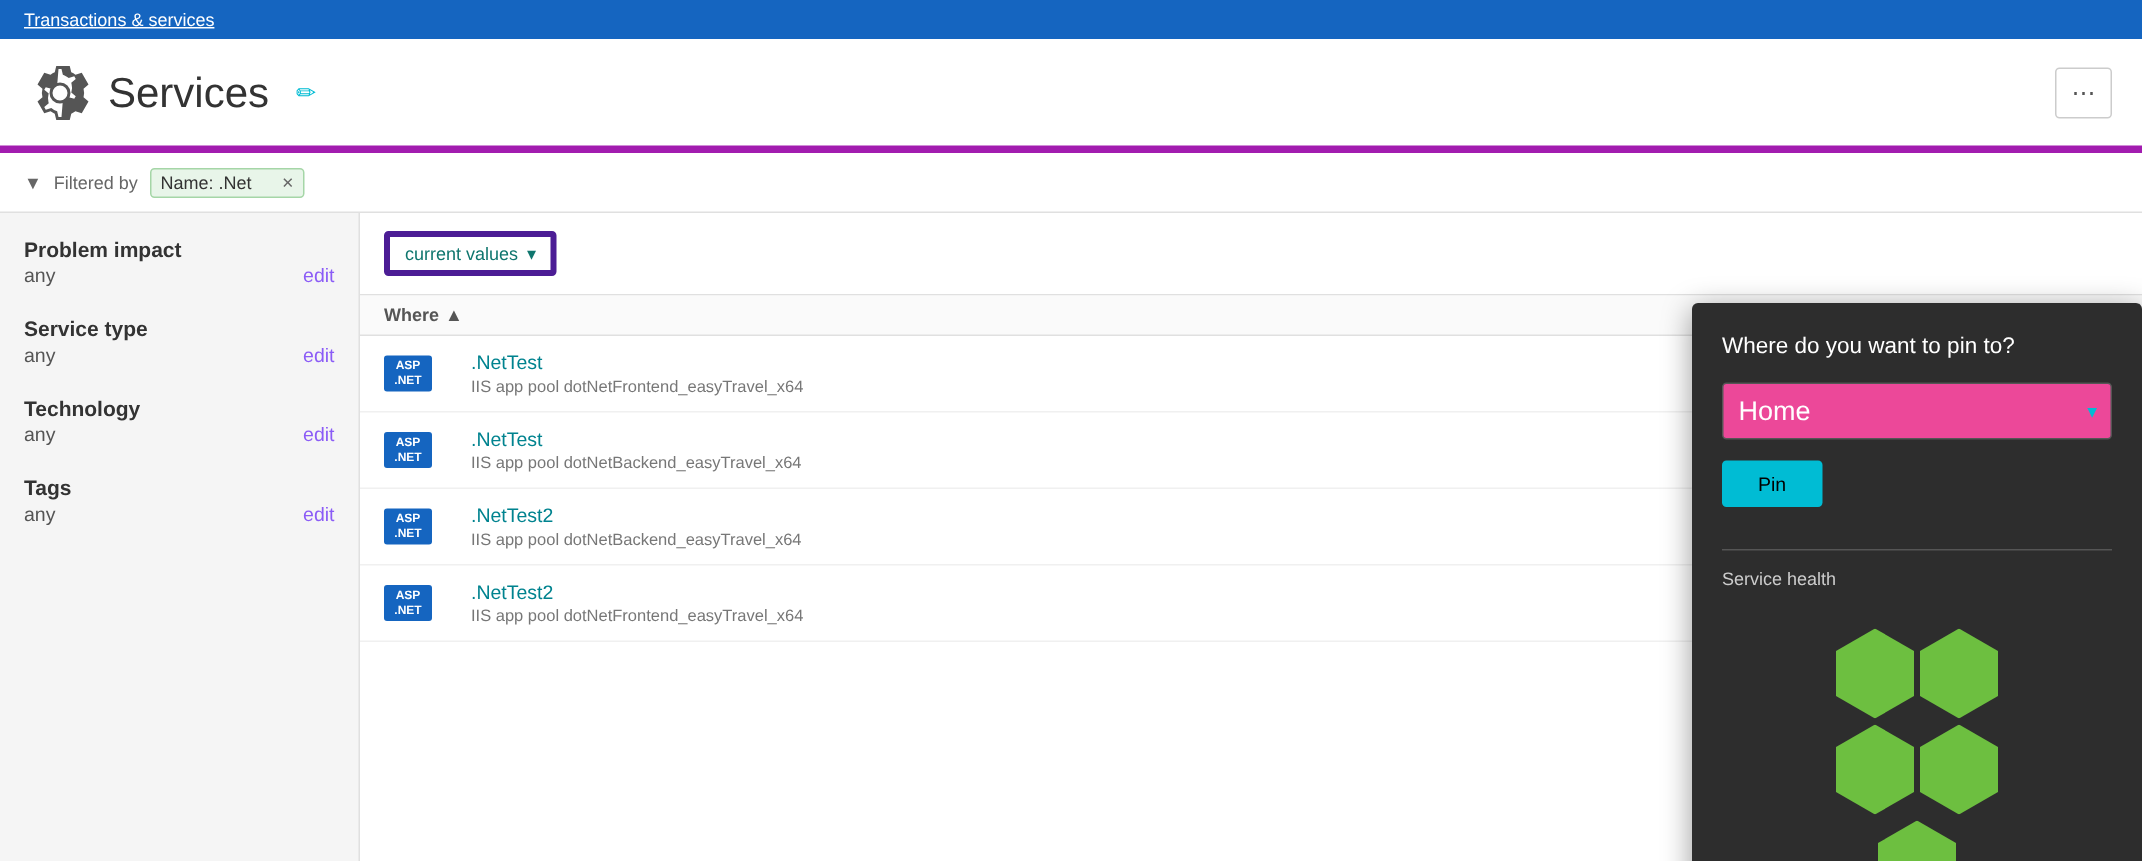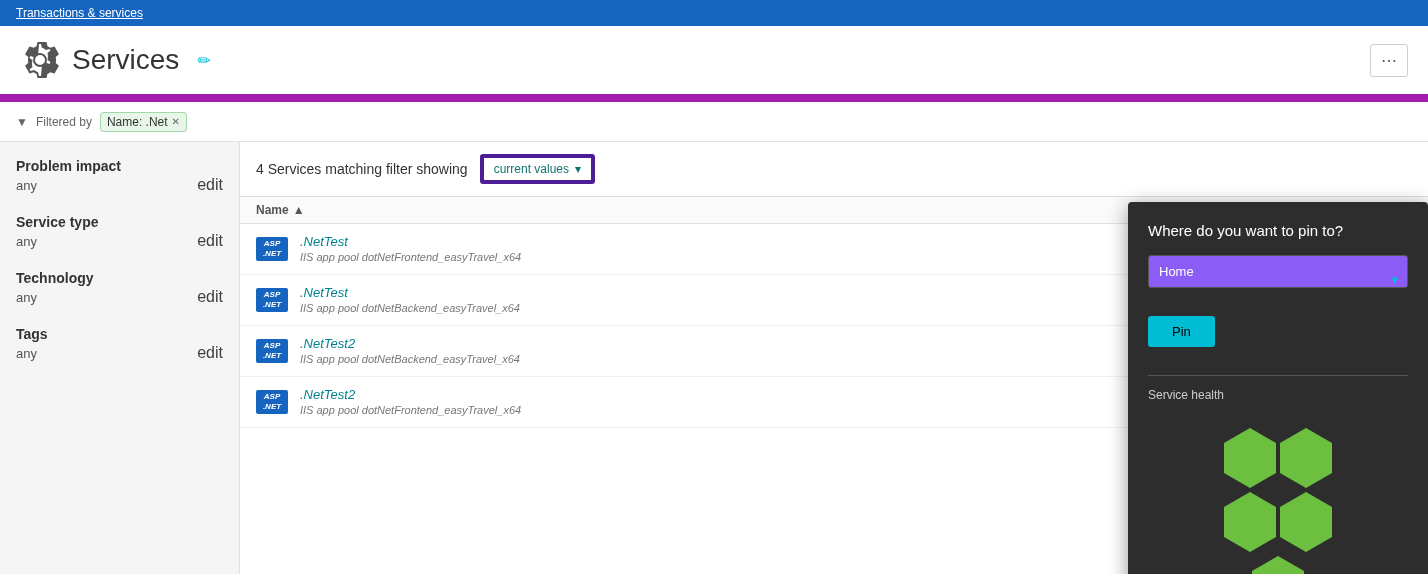--- a/index.html
+++ b/index.html
@@ -17,21 +17,21 @@
       text-decoration: underline;
     }
 
     
     .page-header {
       background: white;
       padding: 16px 20px;
       display: flex;
       align-items: center;
       justify-content: space-between;
-      border-bottom: 8px solid #a21caf;
+      border-bottom: 5px solid #a21caf;
       height: 76px;
     }
     .page-header-left {
       display: flex;
       align-items: center;
       gap: 12px;
     }
     .gear-icon {
       width: 40px;
       height: 40px;
@@ -81,21 +81,21 @@
     }
     .filter-tag {
       background: #e8f5e9;
       border: 1px solid #a5d6a7;
       border-radius: 3px;
       padding: 2px 6px;
       font-size: 12px;
       color: #333;
       display: flex;
       align-items: center;
-      gap: 4px;
+      gap: 20px;
     }
     .filter-tag-close {
       cursor: pointer;
       color: #666;
       font-size: 10px;
     }
 
     
     .main-content {
       display: flex;
@@ -123,22 +123,22 @@
     .filter-section-row {
       display: flex;
       justify-content: space-between;
       align-items: center;
     }
     .filter-section-value {
       font-size: 13px;
       color: #555;
     }
     .filter-section-edit {
-      color: #404040;
-      font-size: 16px;
+      color: #8b5cf6;
+      font-size: 13px;
       cursor: pointer;
     }
 
     
     .services-area {
       flex: 1;
       background: white;
       overflow: auto;
       position: relative;
     }
@@ -183,22 +183,21 @@
     .service-row {
       display: grid;
       grid-template-columns: 1fr 120px 80px 80px;
       padding: 10px 16px;
       border-bottom: 1px solid #f0f0f0;
       align-items: center;
     }
     .service-name-cell {
       display: flex;
       align-items: center;
-      gap: 12px;
-      font-style: italic;
+      gap: 26px;
     }
     .asp-net-badge {
       background: #1565c0;
       color: white;
       font-size: 8px;
       font-weight: bold;
       padding: 2px 4px;
       border-radius: 2px;
       line-height: 1.2;
       text-align: center;
@@ -235,29 +234,28 @@
       box-shadow: 0 4px 20px rgba(0,0,0,0.4);
     }
     .pin-popup-title {
       font-size: 15px;
       font-weight: 400;
       margin-bottom: 16px;
       color: #fff;
     }
     .pin-dropdown {
       width: 100%;
-      background: #8b5cf6;
+      background: #ec4899;
       border: 1px solid #555;
       color: #fff;
       padding: 8px 10px;
       border-radius: 3px;
-      font-size: 13px;
+      font-size: 18px;
       appearance: none;
       cursor: pointer;
-      margin-bottom: 14px;
     }
     .pin-dropdown-wrapper {
       position: relative;
       margin-bottom: 14px;
     }
     .pin-dropdown-arrow {
       position: absolute;
       right: 10px;
       top: 50%;
       transform: translateY(-50%);
@@ -367,29 +365,28 @@
       <div class="filter-section-title">Tags</div>
       <div class="filter-section-row">
         <span class="filter-section-value">any</span>
         <span class="filter-section-edit">edit</span>
       </div>
     </div>
   </div>
 
   <div class="services-area">
     <div class="services-header">
-      <span class="services-count">4 Services matching filter showing</span>
       <button class="current-values-btn">
         <span>current values</span>
         <span>▾</span>
       </button>
     </div>
     <div class="table-header">
       <div class="table-header-name">
-        <span>Name</span>
+        <span>Where</span>
         <span>▲</span>
       </div>
       <div>Response...</div>
       <div></div>
       <div></div>
     </div>
 
     <div class="service-row">
       <div class="service-name-cell">
         <div class="asp-net-badge">ASP<br>.NET</div>

